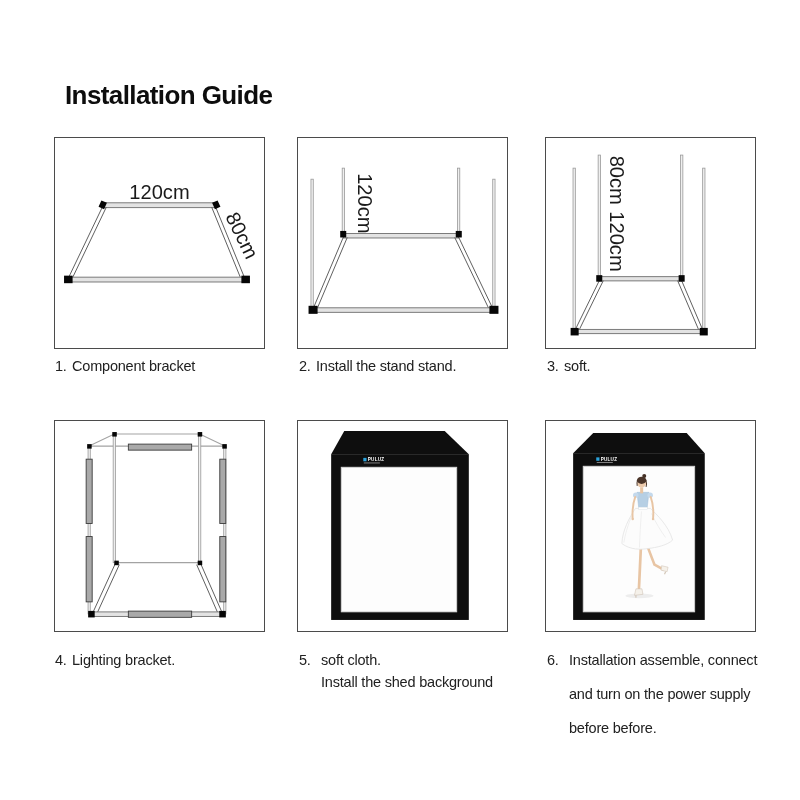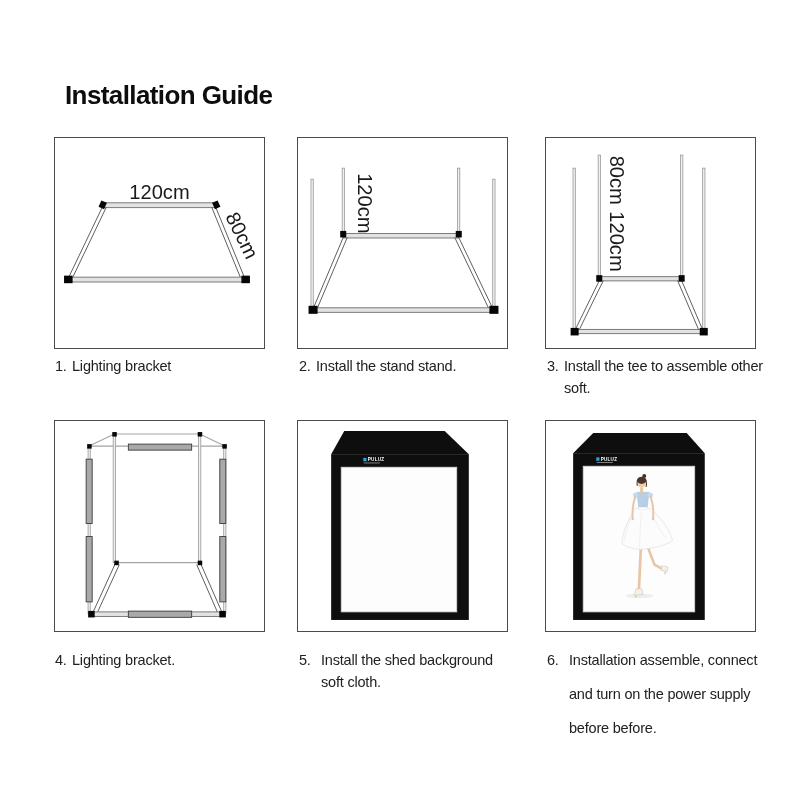--- a/index.html
+++ b/index.html
@@ -60,21 +60,21 @@
       <rect class="conn" x="44.5" y="63" width="6" height="7" transform="rotate(24 47.5 66.5)"></rect>
       <rect class="conn" x="157.5" y="63" width="6" height="7" transform="rotate(-24 160.5 66.5)"></rect>
       <rect class="conn" x="9" y="137" width="8.5" height="7.5"></rect>
       <rect class="conn" x="185.5" y="137" width="8.5" height="7.5"></rect>
       <text class="dim" text-anchor="middle" transform="translate(180 100) rotate(64)">80cm</text>
     </svg>
   </div>
   <div class="caption" style="left:55px; top:355px;">
     <span class="num">1.</span>
     <span class="lines">
-        <span class="ln">Lighting bracket</span>
+        <span class="ln">Component bracket</span>
       </span>
   </div>
 
   <div class="panel" style="left:297px; top:137px;">
     <svg viewBox="0 0 208 209">
       <rect class="pole" x="44" y="30" width="2.3" height="66"></rect>
       <rect class="pole" x="158.7" y="30" width="2.3" height="66"></rect>
       <rect class="pole" x="12.9" y="41" width="2.3" height="130"></rect>
       <rect class="pole" x="193.8" y="41" width="2.3" height="130"></rect>
       <rect class="bar" x="45" y="95" width="115" height="4.5"></rect>
@@ -113,21 +113,20 @@
       <rect class="conn" x="132" y="136.5" width="6" height="6.5"></rect>
       <rect class="conn" x="24.5" y="189" width="8" height="7.5"></rect>
       <rect class="conn" x="153" y="189" width="8" height="7.5"></rect>
       <text class="dim" text-anchor="middle" transform="translate(64 42) rotate(90)">80cm</text>
       <text class="dim" text-anchor="middle" transform="translate(64 103) rotate(90)">120cm</text>
     </svg>
   </div>
   <div class="caption" style="left:547px; top:355px;">
     <span class="num">3.</span>
     <span class="lines">
-      <span class="ln">Install the tee to assemble other</span>
       <span class="ln">soft.</span>
     </span>
   </div>
 
   <div class="panel" style="left:54px; top:420px;">
     <svg viewBox="0 0 208 209">
       <path class="tline" d="M34,25 L59,13 L144,13 L169,25 M34,25 L169,25"></path>
       <rect class="pole" x="57.9" y="13" width="2.2" height="128"></rect>
       <rect class="pole" x="142.9" y="13" width="2.2" height="128"></rect>
       <rect class="pole" x="32.9" y="25" width="2.2" height="167"></rect>
@@ -169,22 +168,22 @@
       <g transform="translate(65 36.5)">
         <rect x="0" y="0.2" width="3.2" height="3.4" fill="#2ba3dc"></rect>
         <text class="logotext" x="4.4" y="3.4">PULUZ</text>
         <rect x="0.5" y="4.8" width="16" height="0.9" fill="#8d8d8d"></rect>
       </g>
     </svg>
   </div>
   <div class="caption wide-num" style="left:299px; top:649px;">
     <span class="num">5.</span>
     <span class="lines">
+      <span class="ln">soft cloth.</span>
       <span class="ln">Install the shed background</span>
-      <span class="ln">soft cloth.</span>
     </span>
   </div>
 
   <div class="panel" style="left:545px; top:420px;">
     <svg viewBox="0 0 208 209">
       <polygon class="boxblack" points="47,12 140,12 158,32 27,32"></polygon>
       <rect class="boxblack" x="27" y="32" width="131" height="166"></rect>
       <rect class="cloth" x="37" y="45" width="111" height="145"></rect>
       <g transform="translate(50 36)">
         <rect x="0" y="0.2" width="3.2" height="3.4" fill="#2ba3dc"></rect>

